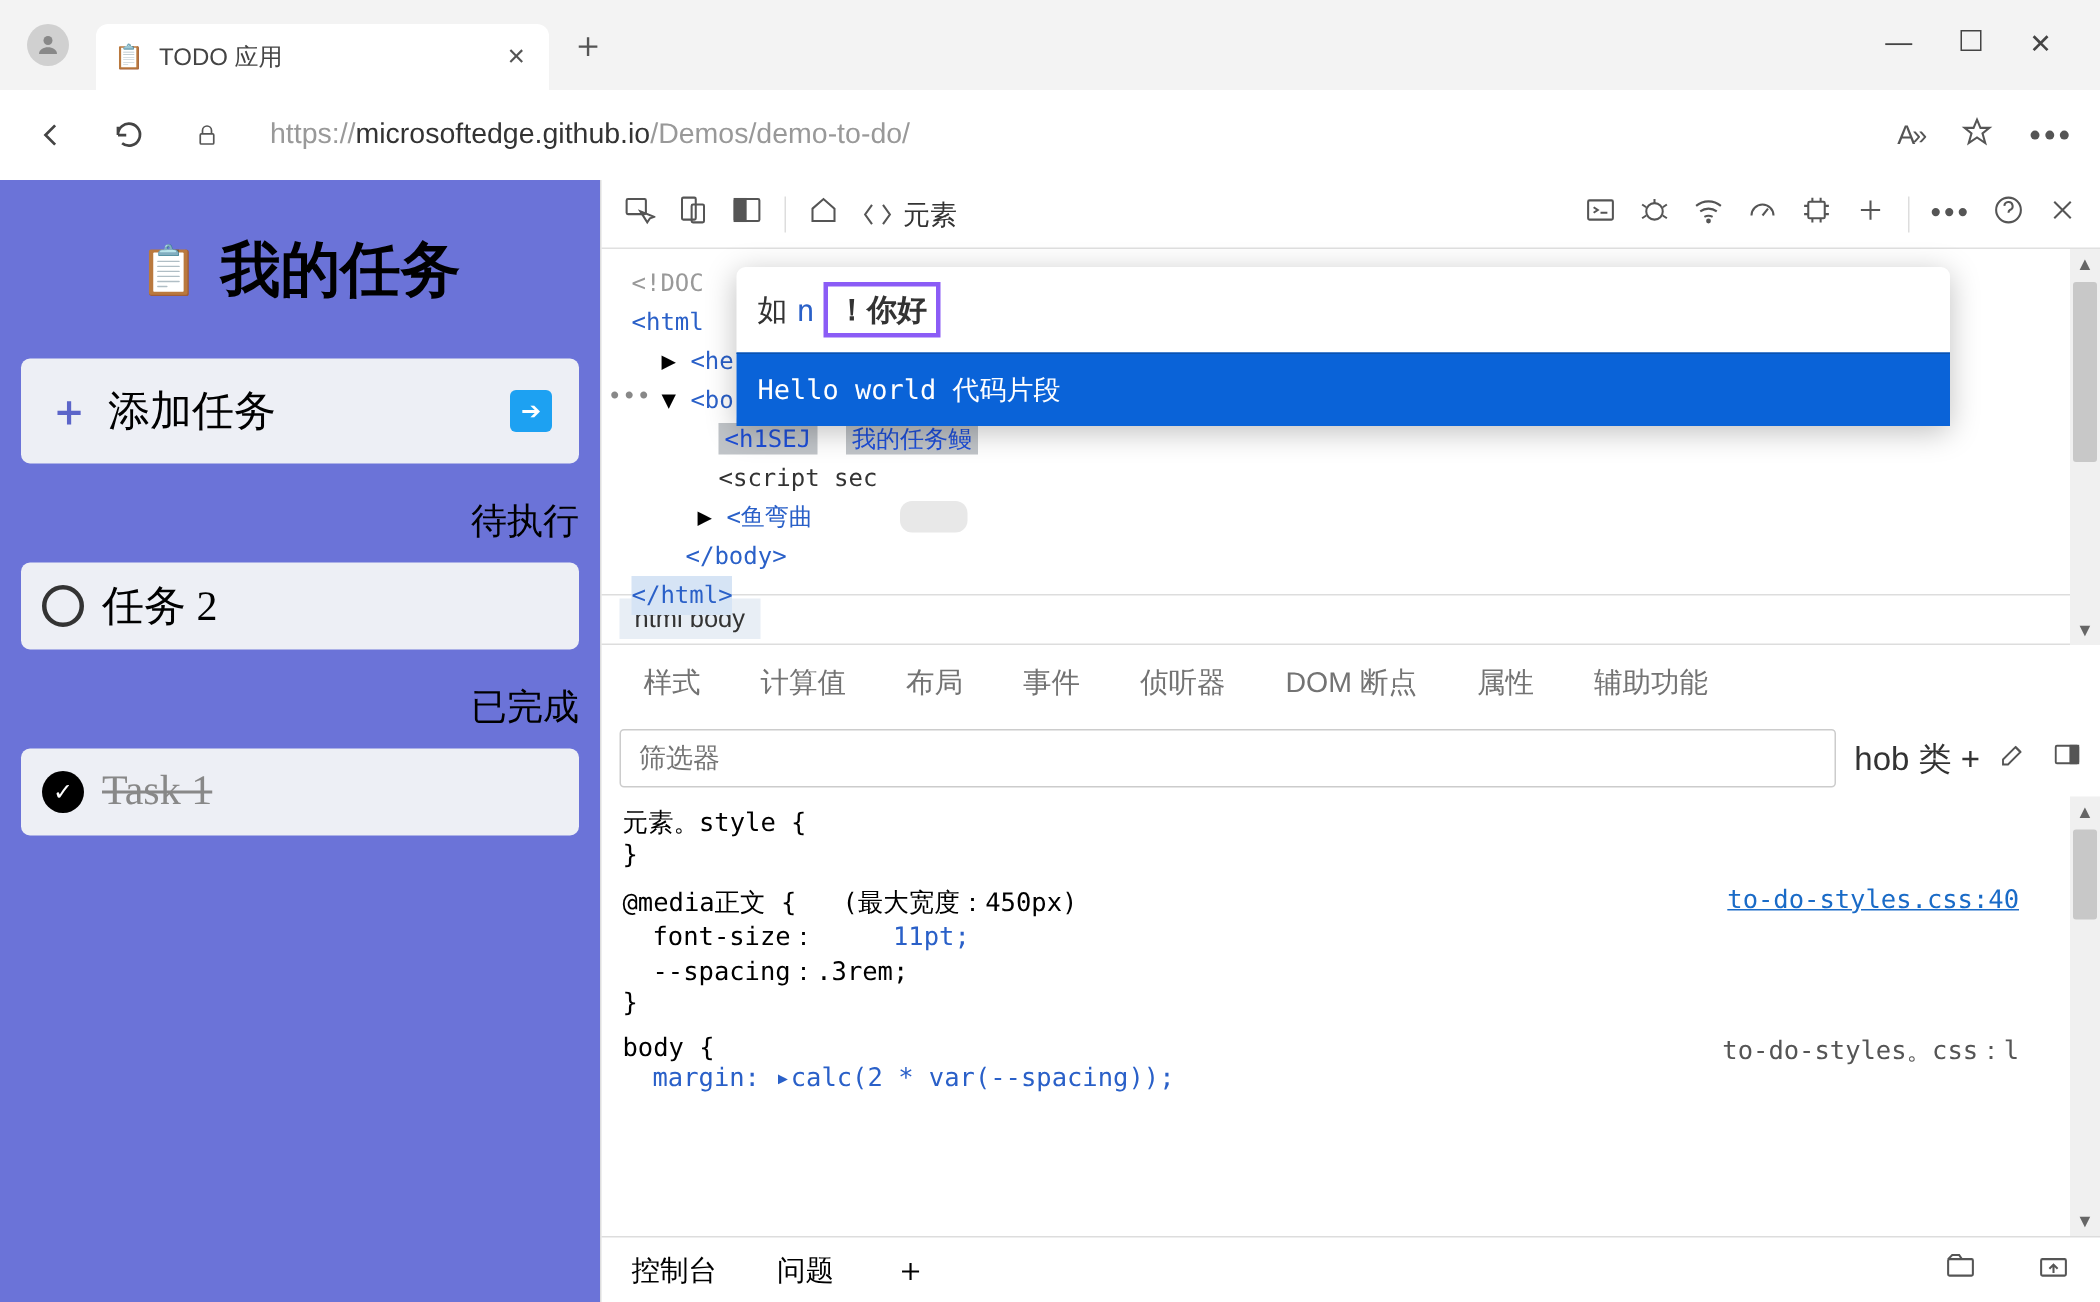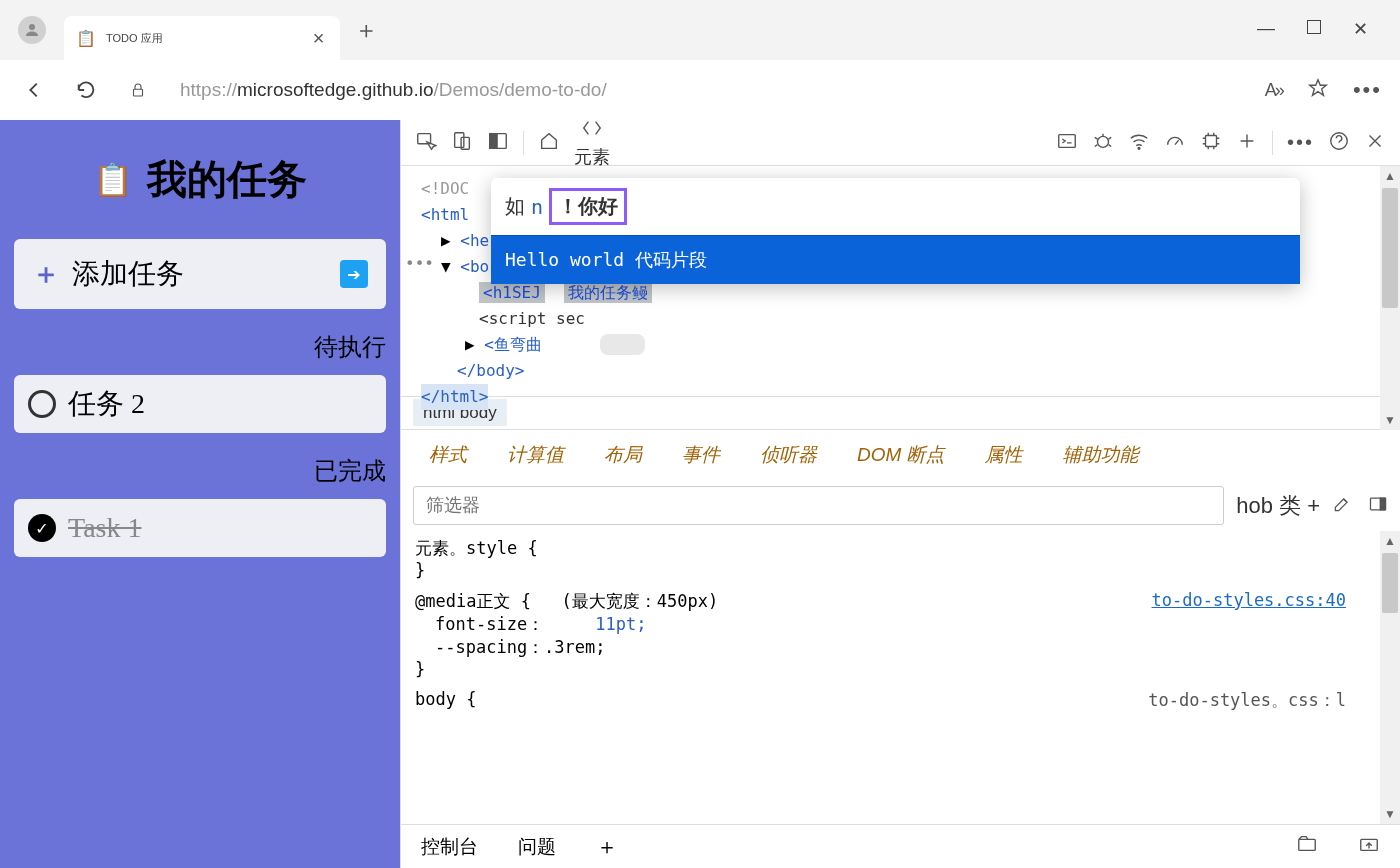--- a/index.html
+++ b/index.html
@@ -2,21 +2,21 @@
 <html><head>
 <meta charset="utf-8">
 <style>
 * { box-sizing: border-box; margin: 0; padding: 0; }
 body { font-family: "Segoe UI", -apple-system, sans-serif; width: 1400px; height: 868px; overflow: hidden; background: #fff; }
 .titlebar { height: 60px; background: #f3f3f3; display: flex; align-items: center; position: relative; }
 .avatar { width: 28px; height: 28px; border-radius: 50%; background: #d0d0d0; margin-left: 18px; display: flex; align-items: center; justify-content: center; }
 .avatar svg { width: 18px; height: 18px; fill: #888; }
 .tab { background: #fff; border-radius: 8px 8px 0 0; height: 44px; margin-left: 18px; margin-top: 16px; display: flex; align-items: center; padding: 0 16px 0 12px; gap: 10px; }
 .tab-favicon { width: 20px; height: 20px; display: flex; align-items: center; justify-content: center; font-size: 16px; }
-.tab-title { font-size: 11px; color: #444; }
+.tab-title { font-size: 16px; color: #444; }
 .tab-close { font-size: 20px; color: #555; margin-left: 140px; cursor: pointer; }
 .new-tab { margin-left: 14px; font-size: 24px; color: #555; cursor: pointer; }
 .win-controls { position: absolute; right: 0; top: 0; display: flex; gap: 32px; padding: 18px 32px; }
 .win-controls span { font-size: 18px; color: #444; cursor: pointer; }
 .win-square { width: 14px; height: 14px; border: 1.5px solid #444; display: inline-block; }
 .addr-bar { height: 60px; display: flex; align-items: center; padding: 0 18px; gap: 20px; }
 .nav-btn { width: 32px; height: 32px; display: flex; align-items: center; justify-content: center; cursor: pointer; }
 .nav-btn svg { width: 22px; height: 22px; stroke: #444; fill: none; stroke-width: 2; }
 .lock-icon svg { width: 18px; height: 18px; stroke: #555; fill: none; stroke-width: 1.5; }
 .url-text { font-size: 19px; color: #999; margin-left: 6px; }
@@ -35,36 +35,36 @@
 .add-go { width: 28px; height: 28px; background: #1da1f2; border-radius: 4px; display: flex; align-items: center; justify-content: center; color: #fff; font-size: 16px; }
 .section-label { text-align: right; font-family: Georgia, serif; font-size: 24px; margin: 22px 0 12px; }
 .task { background: #edeff5; border-radius: 6px; height: 58px; display: flex; align-items: center; padding: 0 14px; gap: 12px; margin-bottom: 6px; cursor: pointer; }
 .task .circle { width: 28px; height: 28px; border: 3px solid #333; border-radius: 50%; }
 .task .check { width: 28px; height: 28px; background: #000; border-radius: 50%; display: flex; align-items: center; justify-content: center; color: #fff; font-size: 16px; }
 .task .tname { font-family: Georgia, serif; font-size: 28px; }
 .task.done .tname { text-decoration: line-through; color: #888; }
 .devtools { flex: 1; display: flex; flex-direction: column; border-left: 1px solid #ddd; }
 .dt-toolbar { height: 46px; display: flex; align-items: center; padding: 0 14px; gap: 14px; border-bottom: 1px solid #e0e0e0; }
 .dt-toolbar svg { width: 22px; height: 22px; stroke: #555; fill: none; stroke-width: 1.5; }
-.dt-toolbar .tab-el { display: flex; align-items: center; gap: 6px; font-size: 18px; color: #333; flex-direction: column; }
+.dt-toolbar .tab-el { display: flex; align-items: center; gap: 6px; font-size: 18px; color: #333; }
 .dt-toolbar .spacer { flex: 1; }
 .dt-toolbar .ico { cursor: pointer; }
 .dt-elements { position: relative; font-family: Consolas, monospace; font-size: 16px; padding: 10px 20px; height: 230px; }
 .dt-elements .line { line-height: 26px; white-space: nowrap; }
 .gray { color: #999; }
 .blue { color: #2a60c8; }
 .hl-tag { background: #c0c4c8; padding: 1px 4px; color: #1d4ed8; }
 .el-ovl { position: absolute; left: 90px; top: 12px; right: 80px; background: #fff; border-radius: 6px; box-shadow: 0 4px 20px rgba(0,0,0,0.25); z-index: 10; }
 .el-ovl-top { padding: 10px 14px; font-size: 20px; color: #333; display: flex; align-items: center; gap: 6px; }
 .el-ovl-highlight { border: 3px solid #8b5cf6; padding: 2px 6px; font-weight: bold; }
 .el-ovl-item { background: #0a63d8; color: #fff; padding: 12px 14px; font-size: 18px; border-top: 1px solid #0a52b0; }
 .dots3 { position: absolute; left: 4px; top: 88px; color: #888; font-size: 16px; }
 .crumb { border-top: 1px solid #ddd; border-bottom: 1px solid #ddd; padding: 6px 12px; }
 .crumb span { background: #e8eef5; padding: 4px 10px; font-size: 17px; color: #333; }
-.dt-subtabs { display: flex; gap: 40px; padding: 12px 28px; font-size: 19px; color: #a16207; font-style: italic; }
+.dt-subtabs { display: flex; gap: 40px; padding: 12px 28px; font-size: 19px; color: #737373; }
 .dt-subtabs span { cursor: pointer; }
 .filter-row { display: flex; align-items: center; padding: 6px 12px; gap: 12px; }
 .filter-input { flex: 1; border: 1px solid #ccc; border-radius: 3px; padding: 8px 12px; font-size: 18px; color: #999; }
 .hob { font-size: 22px; color: #333; }
 .filter-icons { display: flex; gap: 16px; }
 .filter-icons svg { width: 20px; height: 20px; stroke: #555; fill: none; stroke-width: 1.5; }
 .styles-pane { flex: 1; overflow: hidden; font-family: Consolas, monospace; font-size: 17px; padding: 6px 14px; position: relative; }
 .styles-pane .rule { margin-bottom: 10px; }
 .styles-pane .src { color: #1a6bc7; text-decoration: underline; position: absolute; right: 20px; }
 .styles-pane .src2 { color: #555; position: absolute; right: 20px; }
@@ -281,20 +281,21 @@
         <div class="rule" style="position:relative">
           <span class="src">to-do-styles.css:40</span>
           <div><span style="display:inline">@media正文 {</span>&nbsp;&nbsp;&nbsp;<span>(最大宽度：450px)</span></div>
           <div style="padding-left:20px"><span>font-size：</span>&nbsp;&nbsp;&nbsp;&nbsp;&nbsp;<span class="mono-blue">11pt;</span></div>
           <div style="padding-left:20px">--spacing：.3rem;</div>
           <div>}</div>
         </div>
         <div class="rule" style="position:relative">
           <span class="src2">to-do-styles。css：l</span>
           <div>body {</div>
+          <div style="padding-left:20px;color:#2a60c8" class="mono-blue">margin: ▸calc(2 * var(--spacing));</div>
         </div>
       </div>
       <div class="scrollbar">
         <div class="sb-btn">▲</div>
         <div class="sb-thumb" style="height:60px"></div>
         <div style="flex:1"></div>
         <div class="sb-btn">▼</div>
       </div>
     </div>
 

